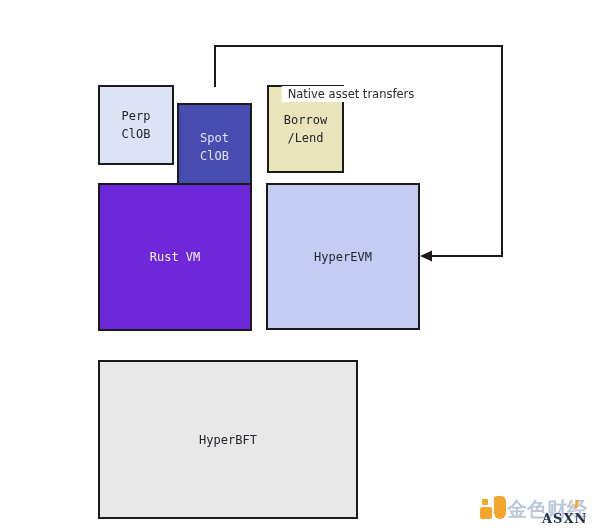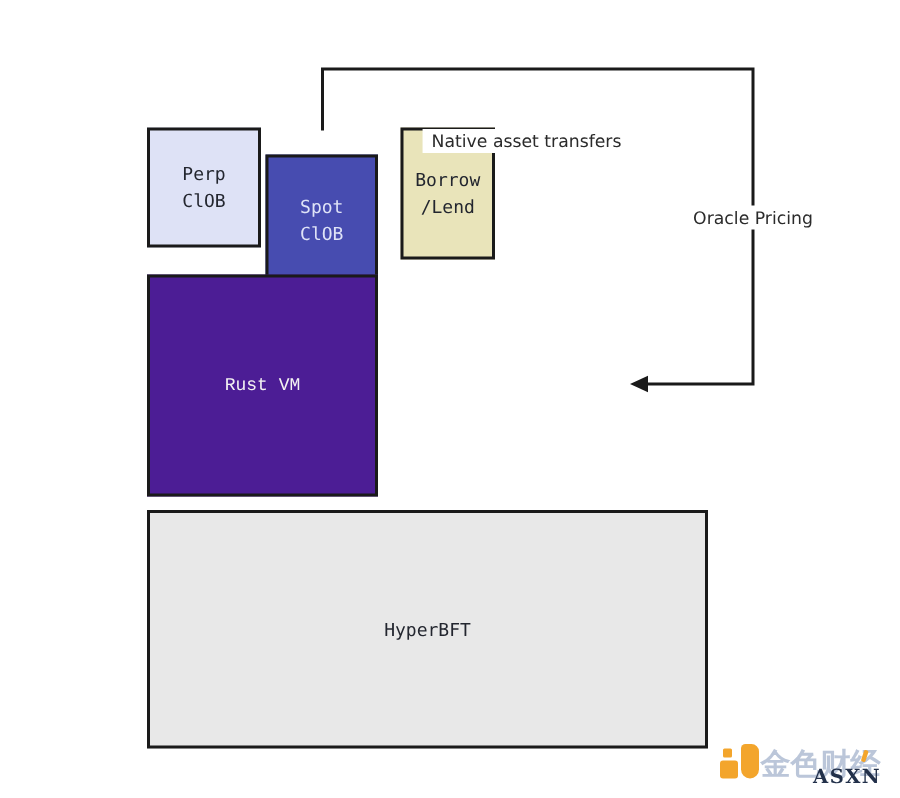--- a/index.html
+++ b/index.html
@@ -17,25 +17,25 @@
     box-sizing:border-box;
     display:flex;align-items:center;justify-content:center;
     text-align:center;
     font-family:"DejaVu Sans Mono","Liberation Mono",monospace;
     font-size:12px;
     line-height:1.5;
     white-space:pre-line;
   }
   .box-perp{left:98px;top:85px;width:76px;height:80px;}
   .box-spot{left:177px;top:85px;width:75px;height:88px;margin-top:18px;}
-  .box-borrow{left:267px;top:85px;width:63px;height:88px;}
+  .box-borrow{left:267px;top:85px;width:77px;height:88px;}
   .box-dapp{left:345px;top:85px;width:75px;height:88px;}
   .box-rustvm{left:98px;top:183px;width:154px;height:148px;}
   .box-hyperevm{left:266px;top:183px;width:154px;height:147px;}
-  .box-hyperbft{left:98px;top:340px;width:374px;height:159px;}
+  .box-hyperbft{left:98px;top:360px;width:260px;height:159px;}
   .edge-label{
     position:absolute;
     transform:translate(-50%,-50%);
     background:#ffffff;
     padding:1px 6px;
     font-size:11.5px;
     color:#2b2b2b;
     white-space:nowrap;
   }
   .label-native{left:351px;top:46px;margin-top:48px;}
@@ -72,27 +72,27 @@
   <div class="diagram-box box-perp" style="background-color: rgb(222, 226, 246); color: rgb(35, 38, 47);">Perp
 ClOB</div>
 
   <div class="diagram-box box-spot" style="background-color: rgb(71, 76, 176); color: rgb(223, 227, 247);">Spot
 ClOB</div>
 
   <div class="diagram-box box-borrow" style="background-color: rgb(233, 228, 186); color: rgb(35, 38, 47);">Borrow
 /Lend</div>
 
 
-  <div class="diagram-box box-rustvm" style="background-color: #4c1d95; color: rgb(244, 242, 242); font-family: Liberation Mono, monospace;">Rust VM</div>
+  <div class="diagram-box box-rustvm" style="background-color: #6d28d9; color: rgb(244, 242, 242);">Rust VM</div>
 
+  <div class="diagram-box box-hyperevm" style="background-color: rgb(196, 205, 241); color: rgb(35, 38, 47);">HyperEVM</div>
 
   <div class="diagram-box box-hyperbft" style="background-color: rgb(232, 232, 232); color: rgb(35, 38, 47);">HyperBFT</div>
 
   <div class="edge-label label-native">Native asset transfers</div>
-  <div class="edge-label label-oracle">Oracle Pricing</div>
 
   <div class="watermark">
     <div class="wm-logo">
       <div class="wm-sq-small" style="background-color: rgb(243, 165, 44);"></div>
       <div class="wm-sq-big" style="background-color: rgb(243, 165, 44);"></div>
       <div class="wm-hook" style="background-color: rgb(243, 165, 44);"></div>
     </div>
     <div class="wm-sitename" style="color: rgb(176, 189, 211);">金色财经</div>
     <div class="wm-spark" style="background-color: rgb(243, 165, 44);"></div>
     <div class="wm-attribution" style="color: rgb(34, 48, 74);">ASXN</div>

